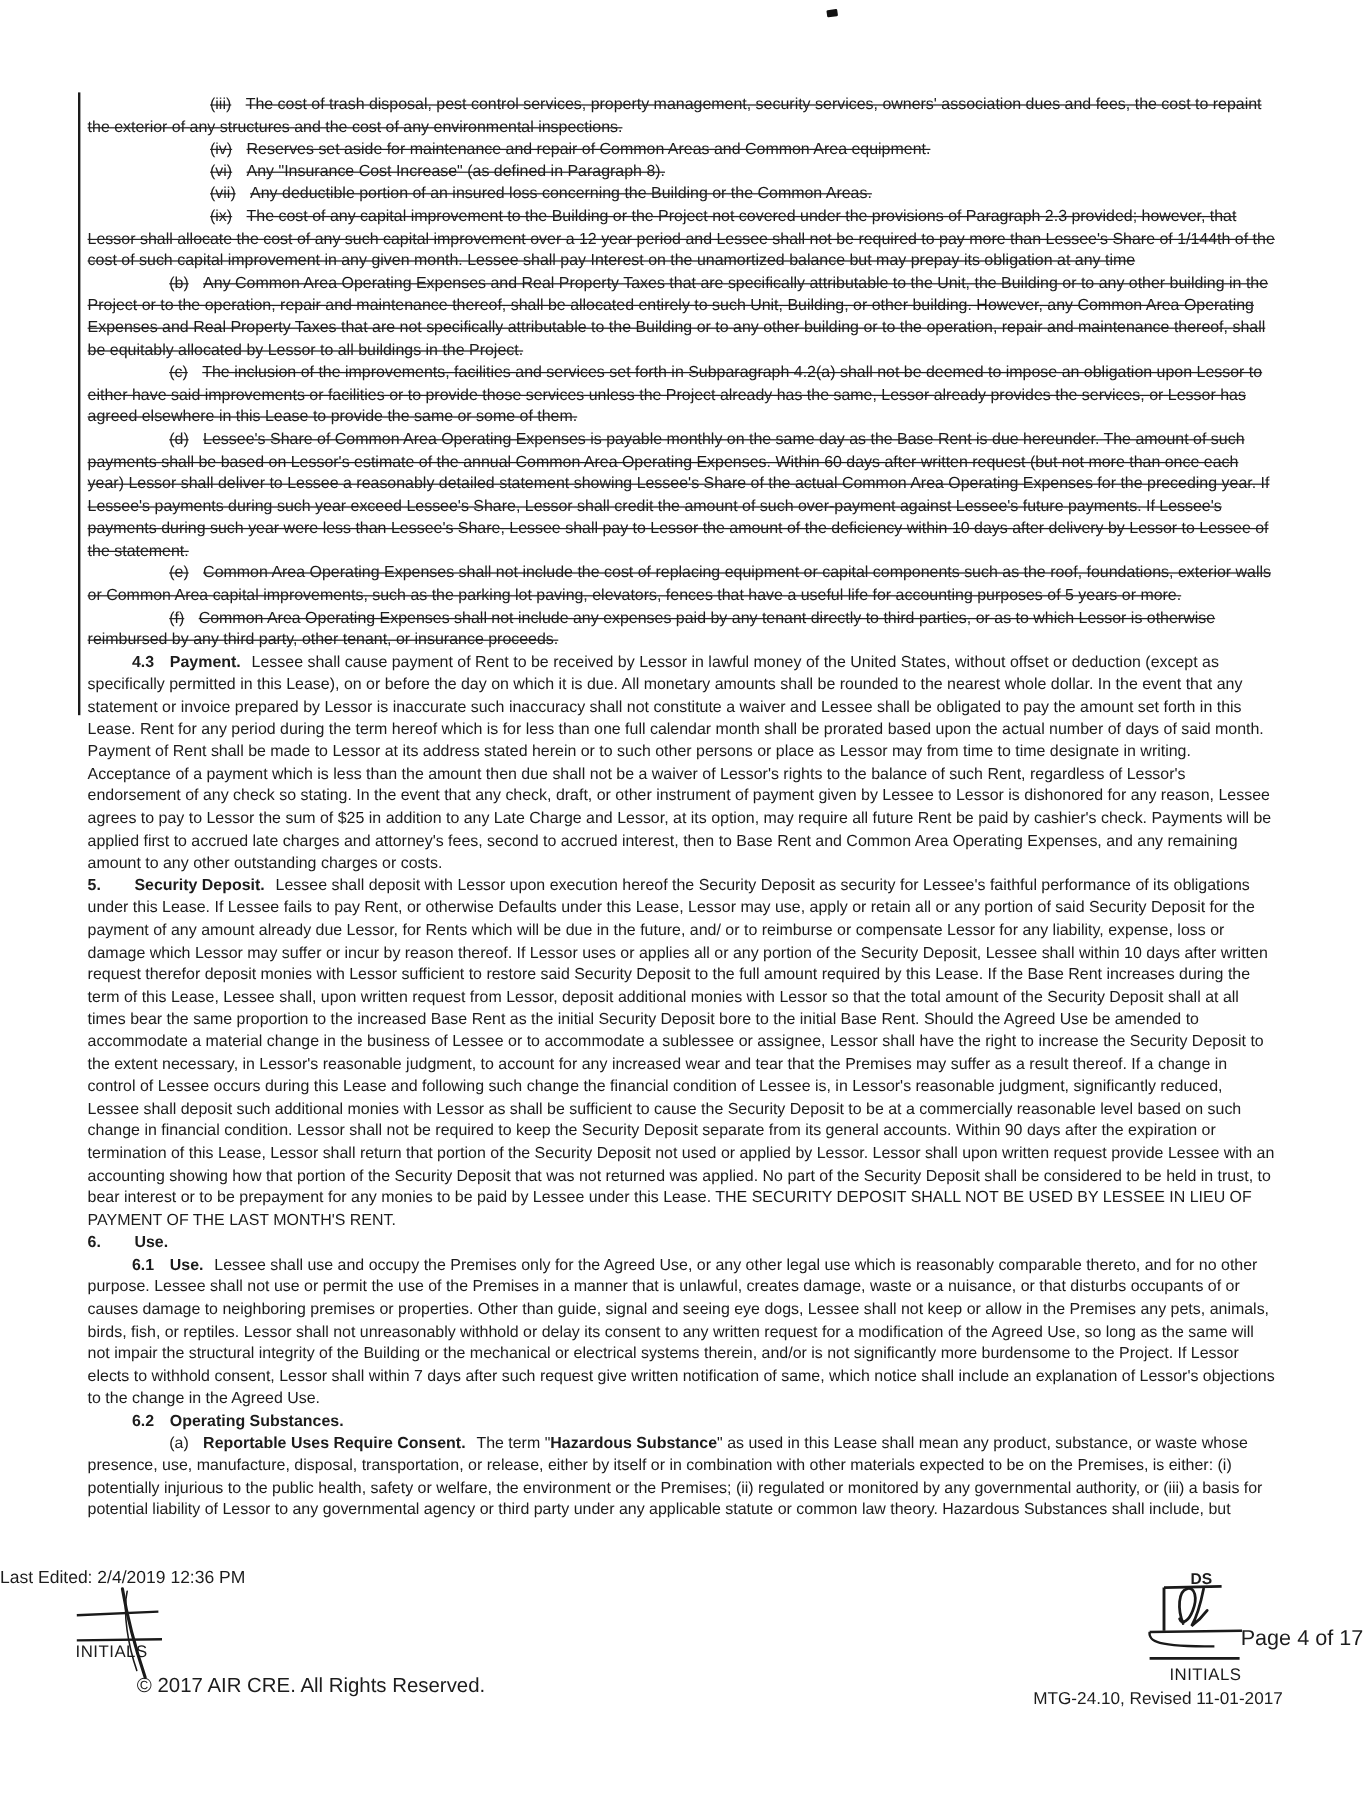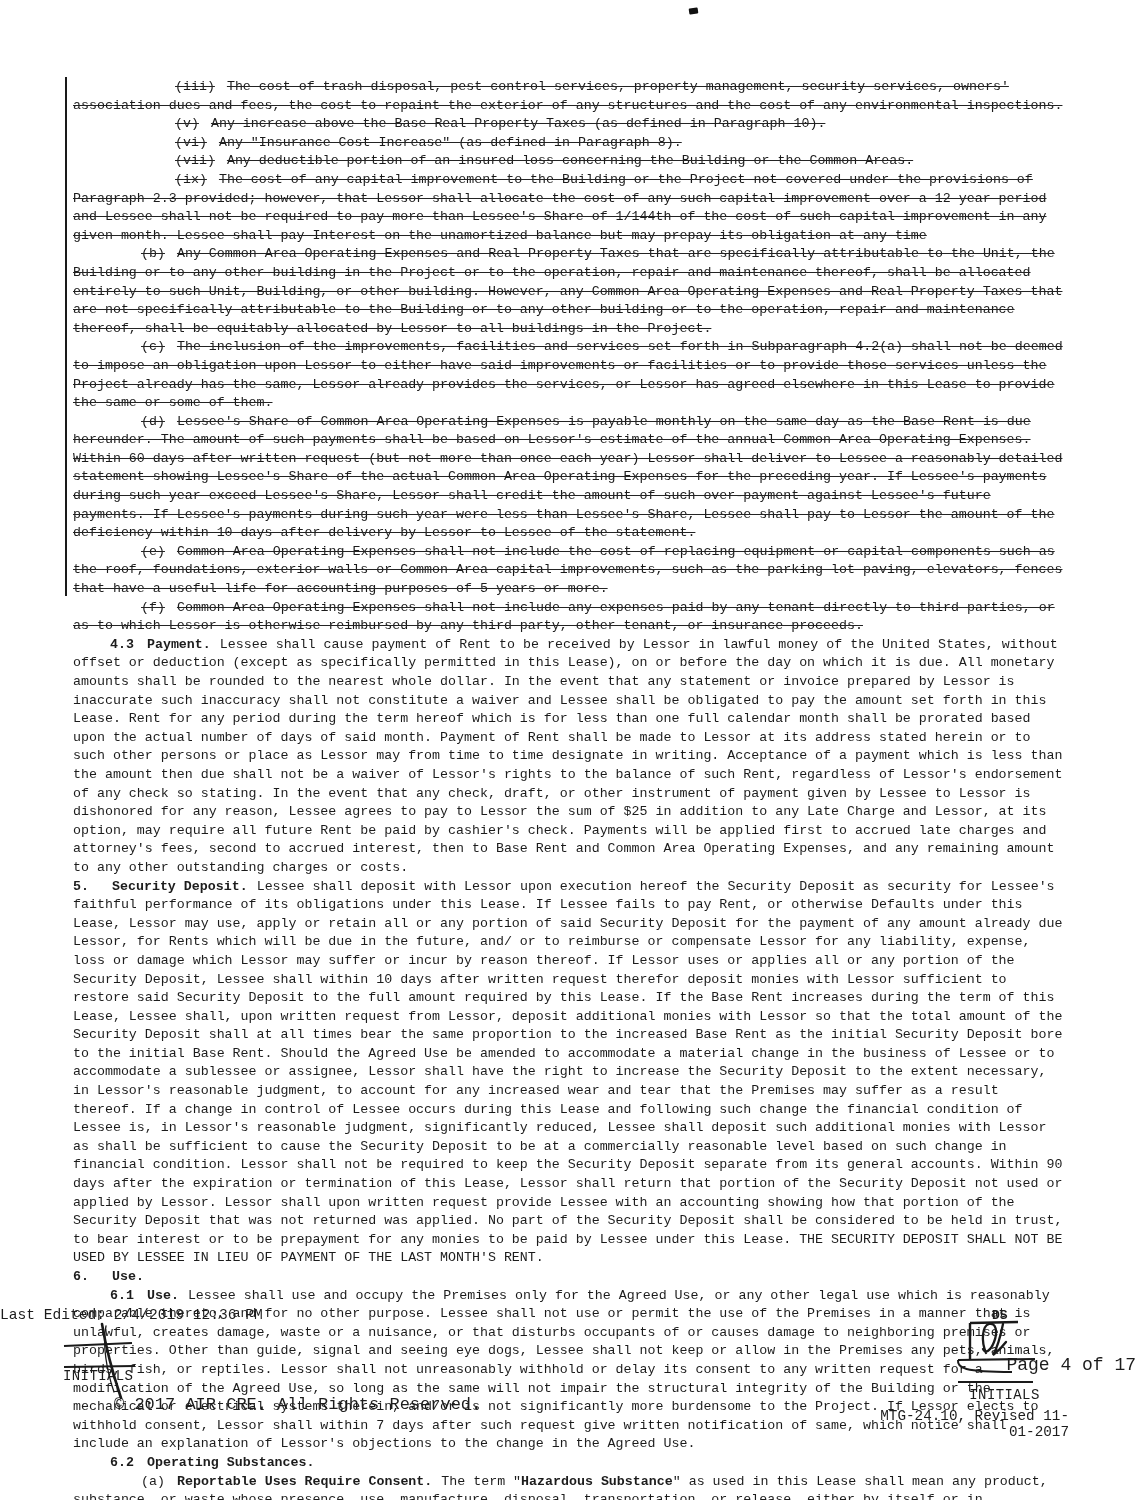--- a/index.html
+++ b/index.html
@@ -1,17 +1,17 @@
 <!DOCTYPE html>
 <html><head>
 <meta charset="utf-8">
 <style>
   html,body{margin:0;padding:0;background:#ffffff;}
   .page{position:relative;width:1136px;height:1500px;background:#ffffff;overflow:hidden;
-        font-family:Liberation Mono, monospace;color:#1c1c1c;}
+        font-family:Liberation Sans, sans-serif;color:#1c1c1c;}
   .text-col{position:absolute;left:73px;top:78px;width:991px;}
   p.doc{margin:0;font-size:13.3px;line-height:18.6px;text-align:left;}
   .i3{text-indent:102px;}
   .i2{text-indent:68px;}
   .i1{text-indent:37px;}
   .i0{text-indent:0;}
   .num{padding-right:12px;}
   .numb{padding-right:13px;font-weight:bold;}
   .numw{display:inline-block;width:39px;font-weight:bold;text-indent:0;}
   .lbl{font-weight:bold;padding-right:9px;}
@@ -37,21 +37,21 @@
 <body>
 
 <div class="page">
 
   <div class="top-dot"></div>
   <div class="margin-line"></div>
 
   <div class="text-col">
 
     <p class="doc strike i3"><span class="num">(iii)</span><span>The cost of trash disposal, pest control services, property management, security services, owners' association dues and fees, the cost to repaint the exterior of any structures and the cost of any environmental inspections.</span></p>
-    <p class="doc strike i3"><span class="num">(v)</span><span>Any increase above the Base Real Property Taxes (as defined in Paragraph 10).</span></p>
+    <p class="doc strike i3"><span class="num">(iv)</span><span>Reserves set aside for maintenance and repair of Common Areas and Common Area equipment.</span></p>
     <p class="doc strike i3"><span class="num">(vi)</span><span>Any "Insurance Cost Increase" (as defined in Paragraph 8).</span></p>
     <p class="doc strike i3"><span class="num">(vii)</span><span>Any deductible portion of an insured loss concerning the Building or the Common Areas.</span></p>
     <p class="doc strike i3"><span class="num">(ix)</span><span>The cost of any capital improvement to the Building or the Project not covered under the provisions of Paragraph 2.3 provided; however, that Lessor shall allocate the cost of any such capital improvement over a 12 year period and Lessee shall not be required to pay more than Lessee's Share of 1/144th of the cost of such capital improvement in any given month.  Lessee shall pay Interest on the unamortized balance but may prepay its obligation at any time</span></p>
     <p class="doc strike i2"><span class="num">(b)</span><span>Any Common Area Operating Expenses and Real Property Taxes that are specifically attributable to the Unit, the Building or to any other building in the Project or to the operation, repair and maintenance thereof, shall be allocated entirely to such Unit, Building, or other building.  However, any Common Area Operating Expenses and Real Property Taxes that are not specifically attributable to the Building or to any other building or to the operation, repair and maintenance thereof, shall be equitably allocated by Lessor to all buildings in the Project.</span></p>
     <p class="doc strike i2"><span class="num">(c)</span><span>The inclusion of the improvements, facilities and services set forth in Subparagraph 4.2(a) shall not be deemed to impose an obligation upon Lessor to either have said improvements or facilities or to provide those services unless the Project already has the same, Lessor already provides the services, or Lessor has agreed elsewhere in this Lease to provide the same or some of them.</span></p>
     <p class="doc strike i2"><span class="num">(d)</span><span>Lessee's Share of Common Area Operating Expenses is payable monthly on the same day as the Base Rent is due hereunder.  The amount of such payments shall be based on Lessor's estimate of the annual Common Area Operating Expenses.  Within 60 days after written request (but not more than once each year) Lessor shall deliver to Lessee a reasonably detailed statement showing Lessee's Share of the actual Common Area Operating Expenses for the preceding year.  If Lessee's payments during such year exceed Lessee's Share, Lessor shall credit the amount of such over-payment against Lessee's future payments.  If Lessee's payments during such year were less than Lessee's Share, Lessee shall pay to Lessor the amount of the deficiency within 10 days after delivery by Lessor to Lessee of the statement.</span></p>
     <p class="doc strike i2"><span class="num">(e)</span><span>Common Area Operating Expenses shall not include the cost of replacing equipment or capital components such as the roof, foundations, exterior walls or Common Area capital improvements, such as the parking lot paving, elevators, fences that have a useful life for accounting purposes of 5 years or more.</span></p>
     <p class="doc strike i2"><span class="num">(f)</span><span>Common Area Operating Expenses shall not include any expenses paid by any tenant directly to third parties, or as to which Lessor is otherwise reimbursed by any third party, other tenant, or insurance proceeds.</span></p>
 
     <p class="doc i1 mt-a"><span class="numb">4.3</span><b class="lbl">Payment.</b><span>Lessee shall cause payment of Rent to be received by Lessor in lawful money of the United States, without offset or deduction (except as specifically permitted in this Lease), on or before the day on which it is due.  All monetary amounts shall be rounded to the nearest whole dollar.  In the event that any statement or invoice prepared by Lessor is inaccurate such inaccuracy shall not constitute a waiver and Lessee shall be obligated to pay the amount set forth in this Lease.  Rent for any period during the term hereof which is for less than one full calendar month shall be prorated based upon the actual number of days of said month.  Payment of Rent shall be made to Lessor at its address stated herein or to such other persons or place as Lessor may from time to time designate in writing.  Acceptance of a payment which is less than the amount then due shall not be a waiver of Lessor's rights to the balance of such Rent, regardless of Lessor's endorsement of any check so stating.  In the event that any check, draft, or other instrument of payment given by Lessee to Lessor is dishonored for any reason, Lessee agrees to pay to Lessor the sum of $25 in addition to any Late Charge and Lessor, at its option, may require all future Rent be paid by cashier's check.  Payments will be applied first to accrued late charges and attorney's fees, second to accrued interest, then to Base Rent and Common Area Operating Expenses, and any remaining amount to any other outstanding charges or costs.</span></p>

